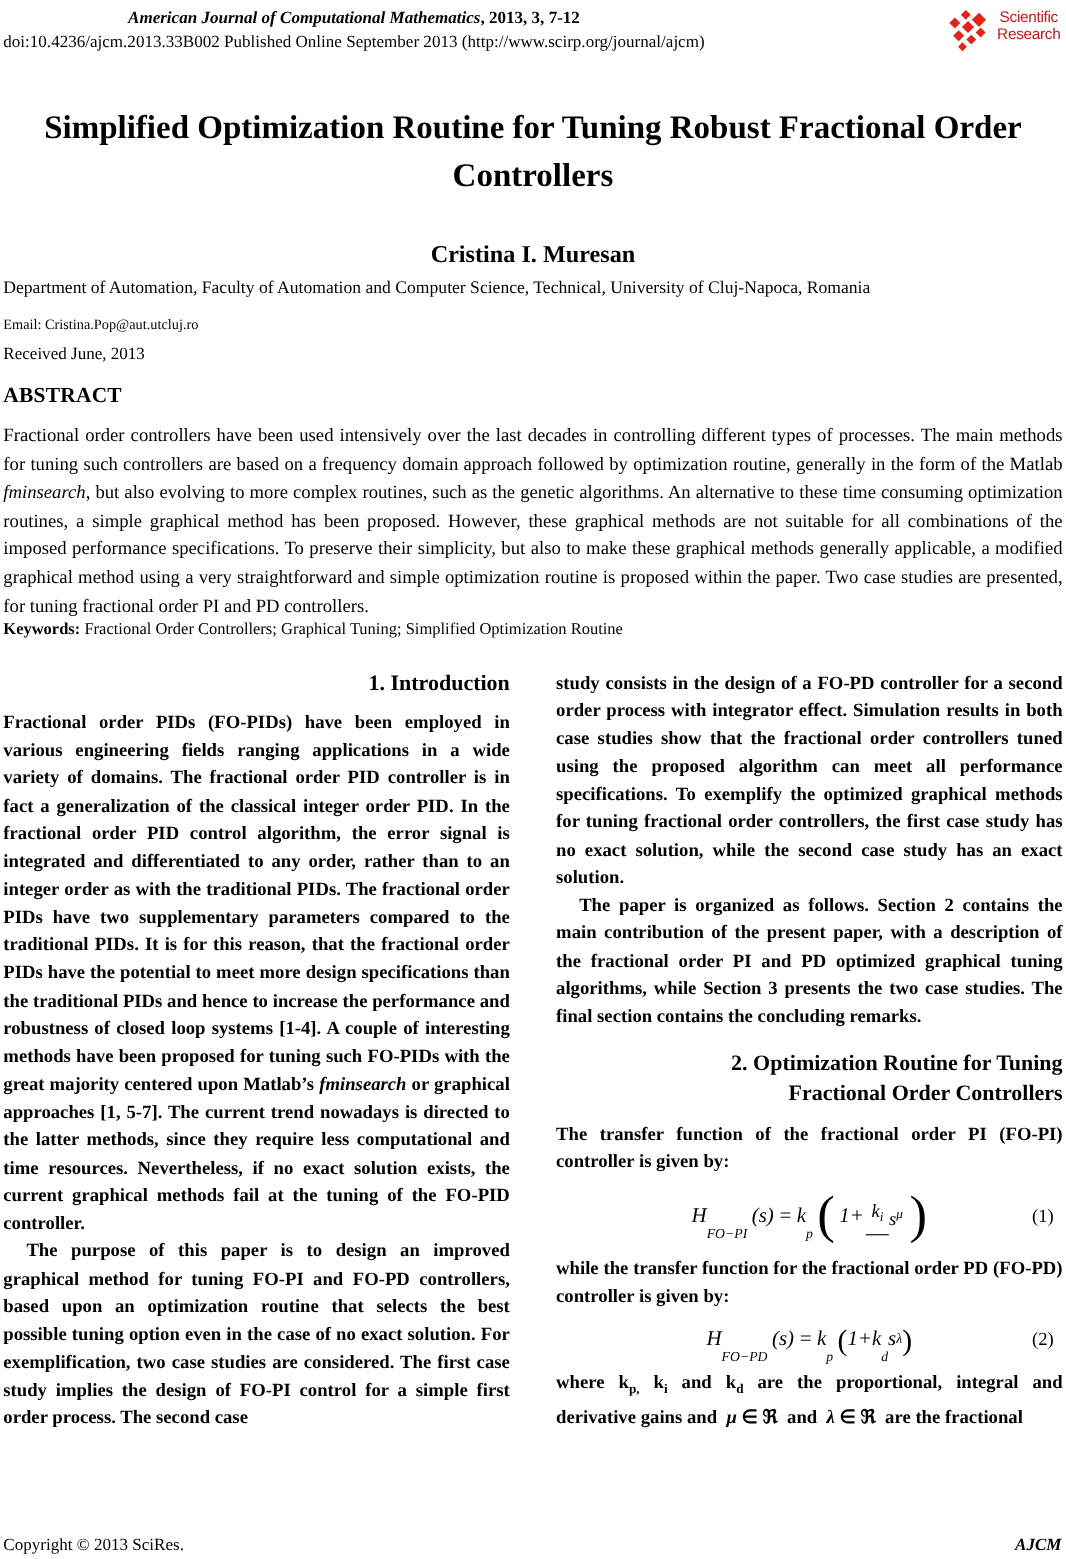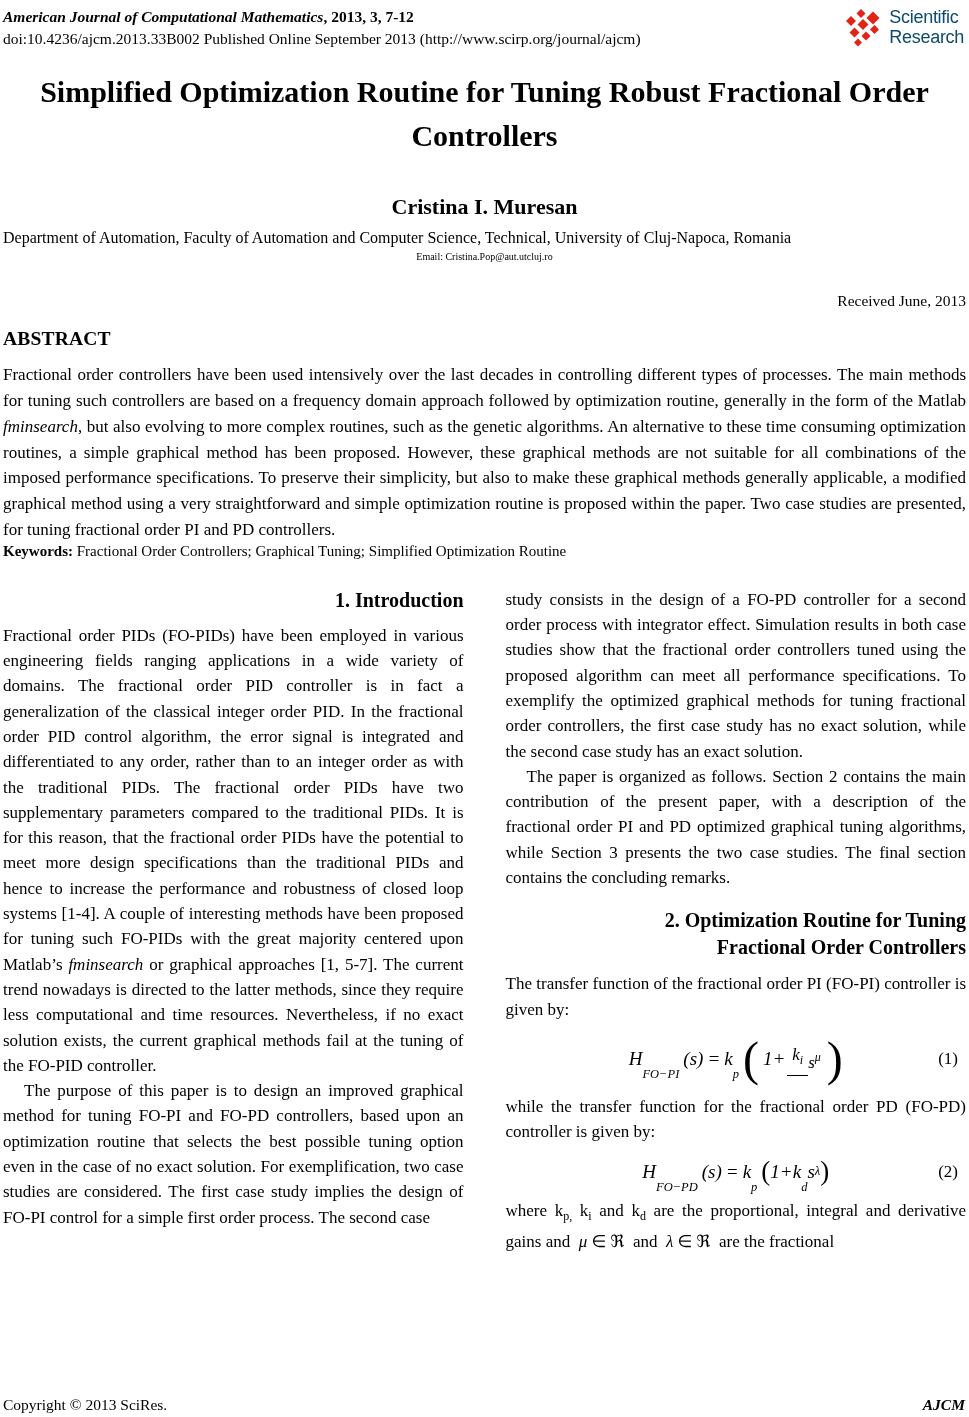--- a/index.html
+++ b/index.html
@@ -2,43 +2,43 @@
 <html><head>
 <meta charset="utf-8">
 <style>
   html,body{margin:0;padding:0;}
   body{
     width:969px;height:1417px;background:#ffffff;color:#000;
     font-family:"Liberation Serif",serif;position:relative;overflow:hidden;
     box-sizing:border-box;padding:6px 3px 0 3px;
   }
   
-  .hdr{display:flex;justify-content:space-between;align-items:flex-start;}
+  .hdr{display:flex;justify-content:space-between;align-items:flex-start;text-align:center;}
   .hdr-left{font-size:15.5px;line-height:1.42;}
   .hdr-l1{font-weight:bold;}
   .hdr-l1 .jname{font-style:italic;}
   .logo{display:flex;align-items:flex-start;gap:5px;margin-right:2px;margin-top:2px;}
-  .logo-txt{font-family:"Liberation Sans",sans-serif;font-size:18px;line-height:1.1;color:#0c4a6e;letter-spacing:-0.3px;}
+  .logo-txt{font-family:"Liberation Sans",sans-serif;font-size:14px;line-height:1.1;color:#b91c1c;letter-spacing:-0.3px;}
   
-  .title{margin-top:20px;text-align:center;font-size:30px;font-weight:bold;line-height:1.47;}
+  .title{margin-top:44px;text-align:center;font-size:30px;font-weight:bold;line-height:1.47;}
   .author{margin-top:36px;text-align:center;font-size:22px;font-weight:bold;}
   .affil{margin-top:9px;text-align:left;font-size:16px;}
-  .email{margin-top:4px;text-align:center;font-size:10px;}
-  .received{margin-top:30px;text-align:right;font-size:15.5px;}
+  .email{margin-top:16px;font-size:13px;}
+  .received{margin-top:10px;text-align:left;font-size:15.5px;}
   
   .abs-h{margin-top:18px;font-size:19.5px;font-weight:bold;letter-spacing:0.2px;}
   .abs-b{margin-top:12px;font-size:17px;line-height:25.8px;text-align:justify;}
   .kw{font-size:15px;}
   
   .cols{margin-top:27px;display:flex;gap:42px;}
   .col{width:461px;font-size:17px;line-height:25.3px;text-align:justify;}
   .sec-h{font-size:20px;font-weight:bold;line-height:1.35;margin:0 0 9px 0;text-align:right;}
   .sec-h2{margin:17px 0 10px 0;}
   .sec-h2 .l2{padding-left:26px;}
-  p{margin:0;}
+  p{margin:0;font-weight:bold;}
   .indent{text-indent:21px;}
   sub{font-size:12px;}
   
   .eq{position:relative;display:flex;align-items:center;margin:11px 0 9px 0;min-height:52px;}
   .eq-f{margin:0 auto;display:inline-flex;align-items:center;font-style:italic;font-size:19px;white-space:nowrap;}
   .eq-f .sb{font-size:12.5px;position:relative;top:16px;font-style:italic;}
   .eq-f .gap{width:4px;display:inline-block;}
   .paren{font-style:normal;font-weight:normal;}
   .paren.big{font-size:48px;line-height:0.85;}
   .paren.med{font-size:27px;line-height:0.9;}

